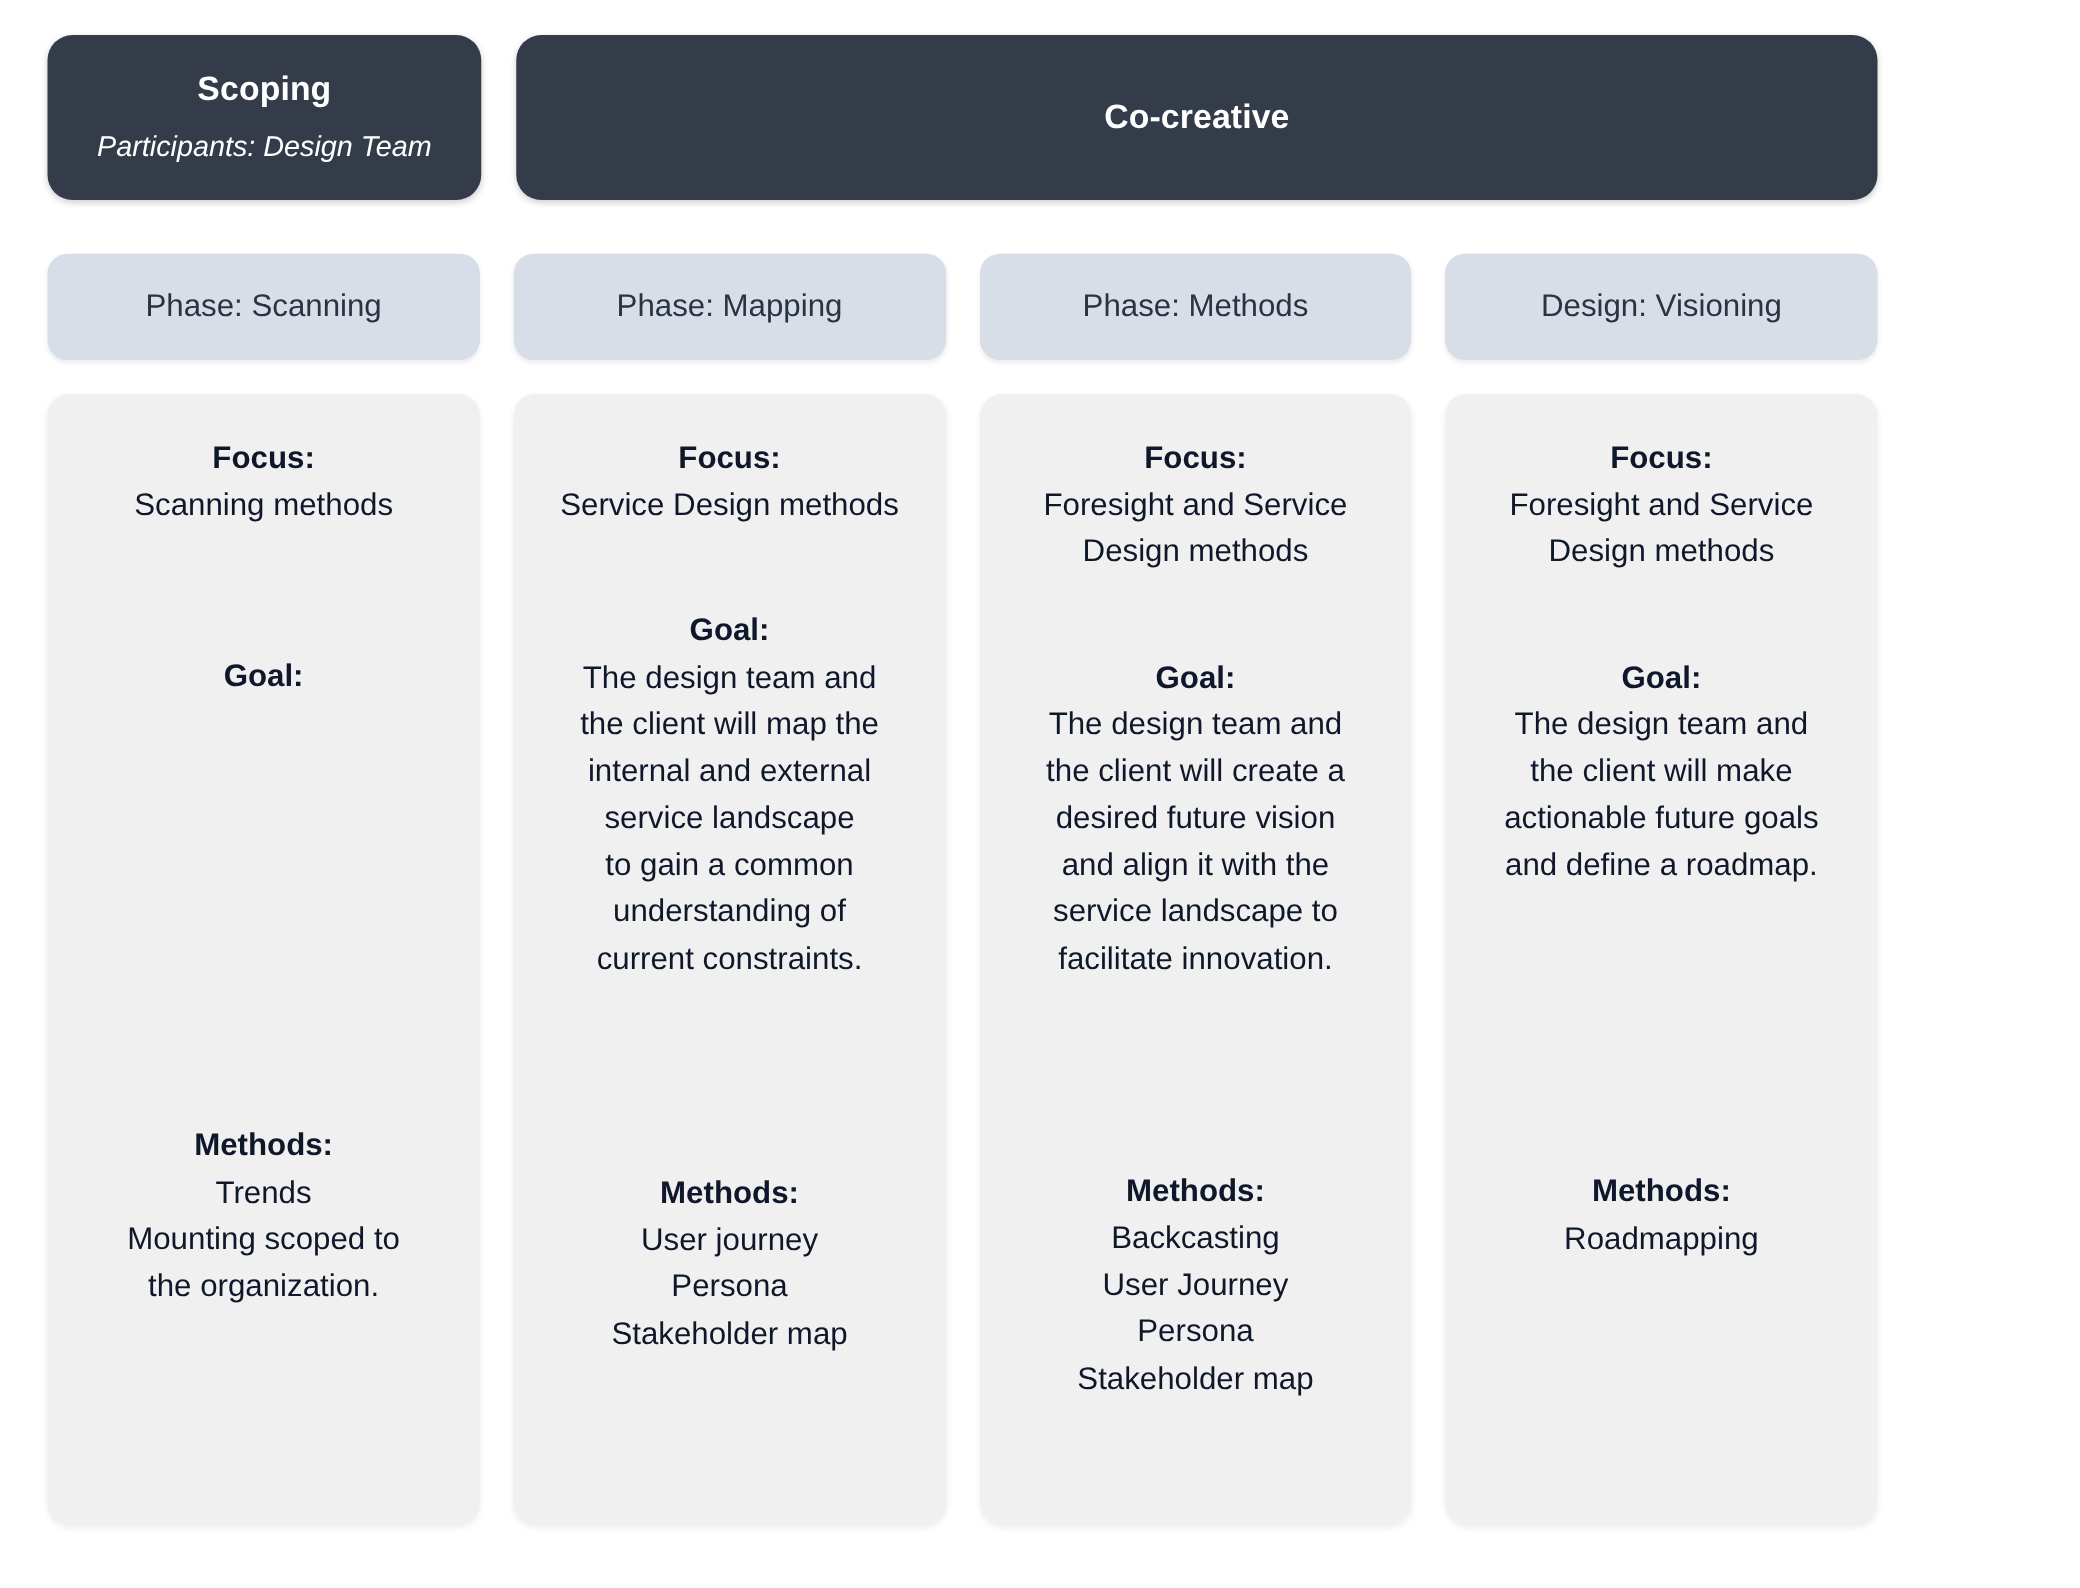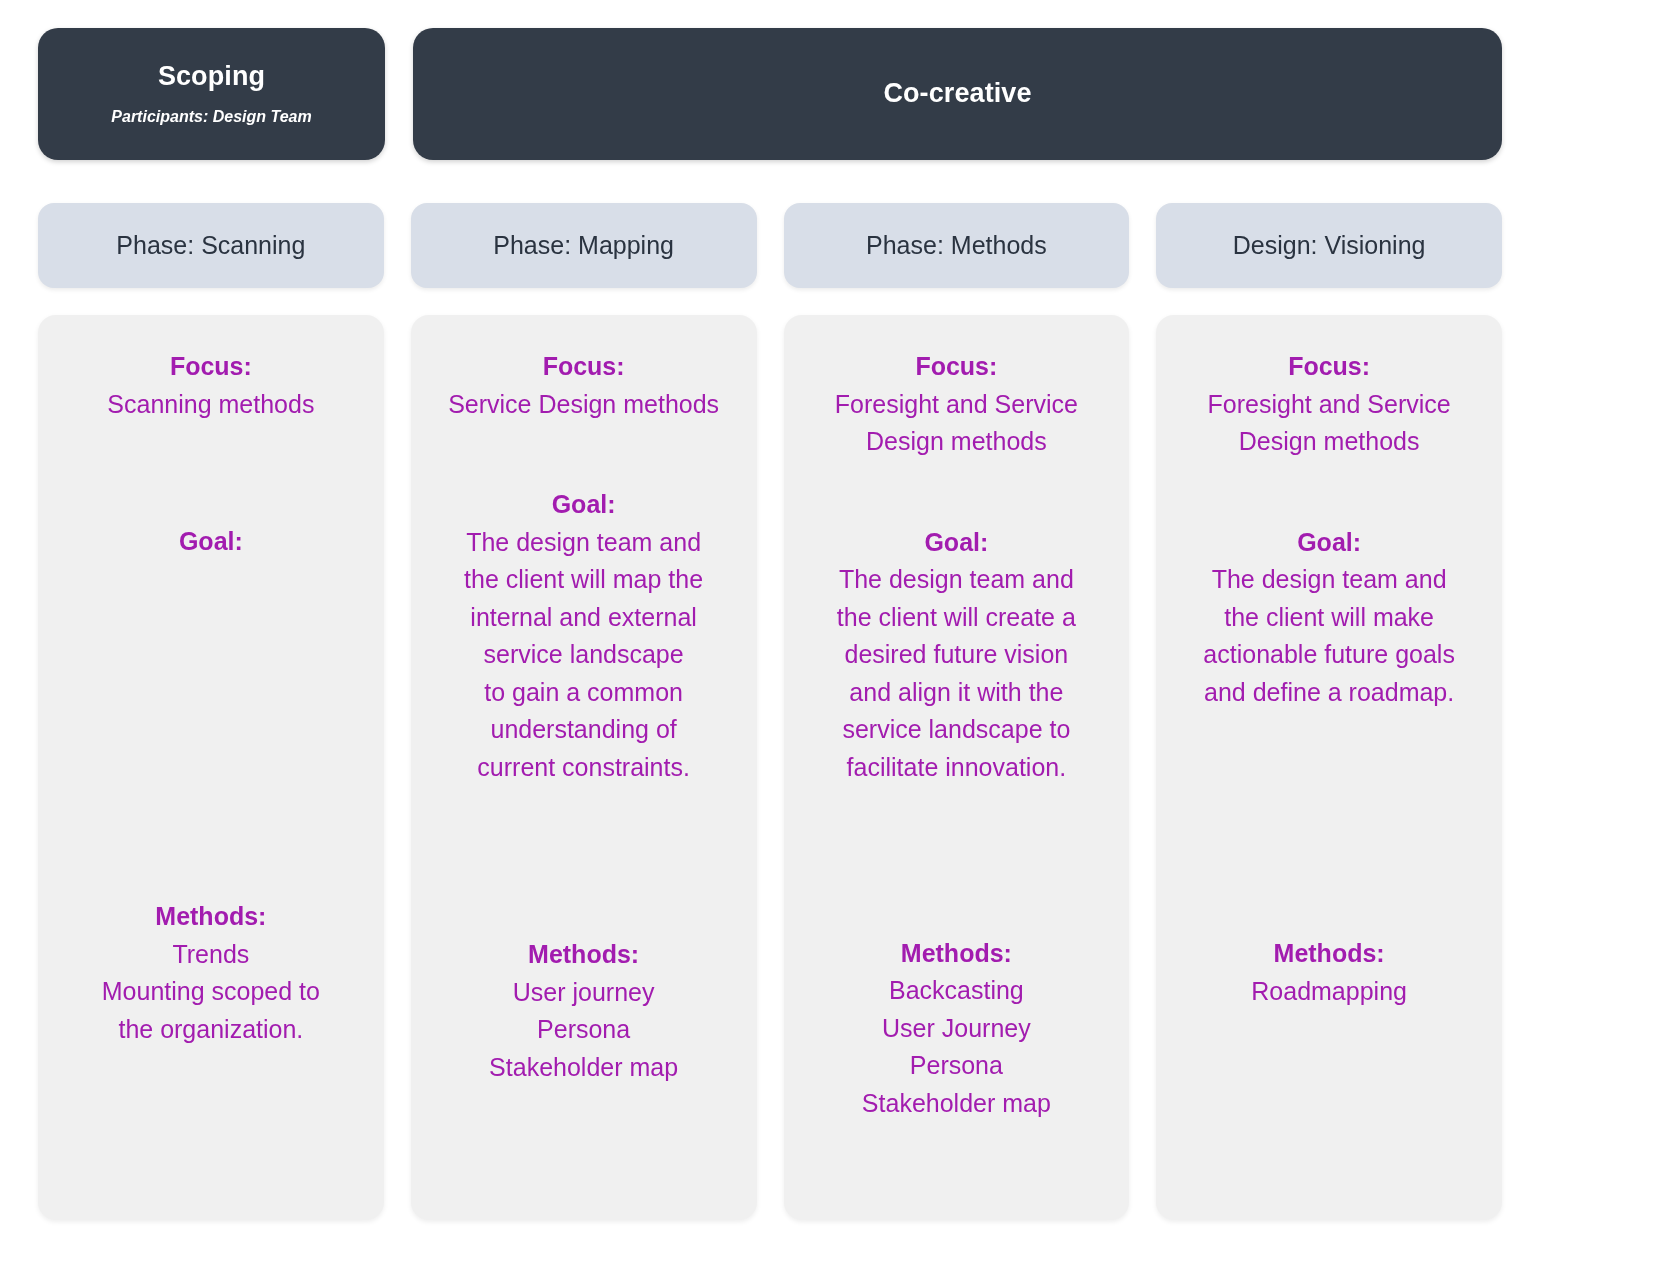--- a/index.html
+++ b/index.html
@@ -44,22 +44,22 @@
   }
   .stage-scoping { flex: 0 0 347px; }
   .stage-cocreative { flex: 1 1 auto; }
   .stage-title {
     font-size: 27px;
     font-weight: bold;
     line-height: 1.25;
     letter-spacing: 0.1px;
   }
   .stage-sub {
-    font-size: 16px;
-    font-weight: bold;
+    font-size: 23px;
+    font-weight: normal;
     font-style: italic;
     line-height: 1.3;
     margin-top: 14px;
   }
 
   
   .columns {
     position: absolute;
     left: 38px;
     top: 203px;
@@ -87,21 +87,21 @@
     box-shadow: 0 2px 4px rgba(0,0,0,0.08);
   }
 
   .content-card {
     margin-top: 27px;
     background: #f0f0f0;
     border-radius: 18px;
     height: 905px;
     box-sizing: border-box;
     padding: 33px 14px 20px 14px;
-    color: #a21caf;
+    color: #0f172a;
     font-size: 25px;
     line-height: 1.5;
     text-align: center;
     box-shadow: 0 2px 5px rgba(0,0,0,0.07);
     display: flex;
     flex-direction: column;
   }
 
   .section { }
   .section-label {

